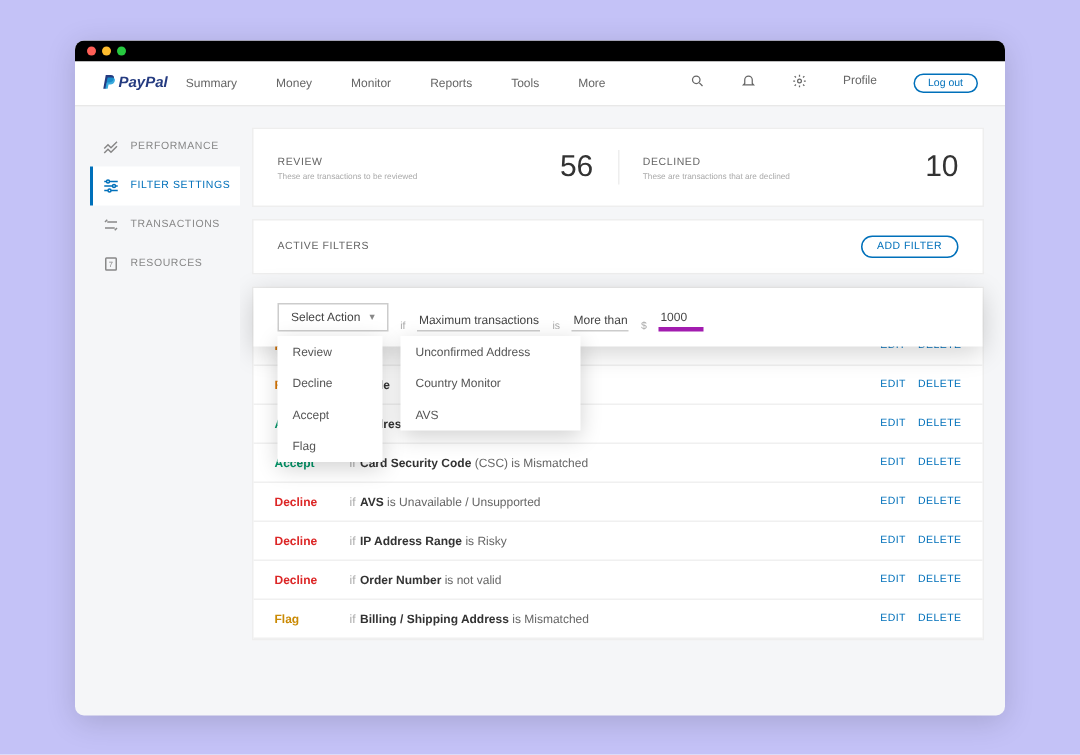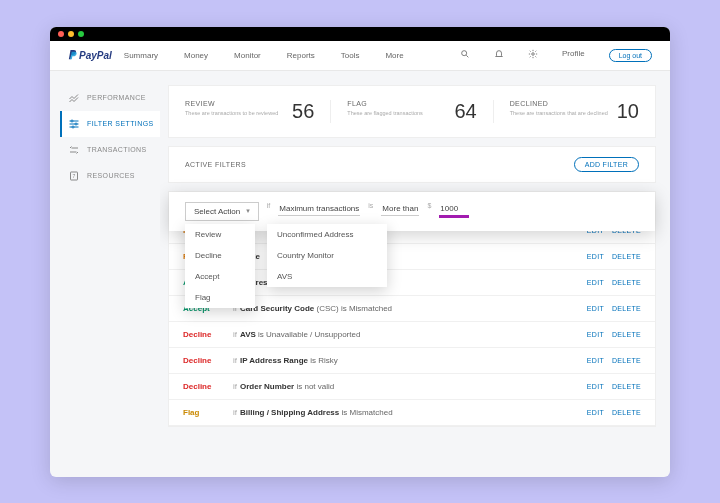--- a/index.html
+++ b/index.html
@@ -17,39 +17,39 @@
 .tools{margin-left:auto;display:flex;gap:24px;color:#666}
 .ticon{width:10px;height:10px;display:inline-flex;align-items:center;justify-content:center}
 .logout{border:1px solid #0070ba;color:#0070ba;border-radius:10px;padding:2px 9px;font-size:7px;cursor:pointer}
 .body{display:flex;height:calc(100% - 44px)}
 .sidebar{width:110px;padding:14px 0 0 10px}
 .sitem{display:flex;align-items:center;gap:7px;padding:7px 6px;font-size:7px;color:#888;letter-spacing:.4px;cursor:pointer;border-left:2px solid transparent;background:transparent}
 .sitem.active{background:#fff;color:#0070ba;border-left:2px solid #0070ba}
 .sicon{width:12px;height:12px;display:inline-flex;align-items:center;justify-content:center}
 .main{flex:1;padding:14px 14px 0 8px;overflow:hidden}
 .stats{background:#fff;display:flex;padding:14px 0;border:1px solid #eee}
-.stat{flex:1;padding:0 16px;border-right:1px solid #eee;display:flex;justify-content:space-between;align-items:flex-start}
+.stat{flex:1;padding:0 16px;border-right:1px solid #eee;display:flex;justify-content:space-between;align-items:flex-end}
 .stat:last-child{border-right:none}
 .stat-l{display:flex;flex-direction:column;gap:3px}
 .stat-title{font-size:7px;color:#666;letter-spacing:.4px}
 .stat-sub{font-size:5.5px;color:#aaa;line-height:1.3}
 .stat-num{font-size:20px;color:#333;font-weight:300}
 .filterbar{background:#fff;display:flex;align-items:center;justify-content:space-between;padding:10px 16px;margin-top:8px;border:1px solid #eee}
 .filterbar-title{font-size:7px;color:#666;letter-spacing:.4px}
 .addfilter{border:1px solid #0070ba;color:#0070ba;border-radius:10px;padding:3px 10px;font-size:7px;cursor:pointer;letter-spacing:.3px}
 .rules{background:#fff;margin-top:8px;border:1px solid #eee;position:relative}
 .rule{display:flex;align-items:center;padding:8px 14px;border-bottom:1px solid #f0f0f0;font-size:8px}
 .rule-act{width:50px;font-weight:600}
 .rule-act.review{color:#d97706}.rule-act.accept{color:#059669}.rule-act.decline{color:#dc2626}.rule-act.flag{color:#ca8a04}
 .rule-if{color:#aaa;margin-right:3px}
 .rule-cond{color:#666}
 .rule-cond b{color:#333;font-weight:600}
 .rule-actions{margin-left:auto;display:flex;gap:8px;font-size:7px;letter-spacing:.3px}
 .rule-actions span{color:#0070ba;cursor:pointer}
-.editor{position:absolute;top:0;left:0;right:0;background:#fff;box-shadow:0 4px 18px rgba(0,0,0,.18);padding:10px 16px;z-index:20;display:flex;align-items:flex-start;gap:8px;font-size:8px}
+.editor{position:absolute;top:0;left:0;right:0;background:#fff;box-shadow:0 4px 18px rgba(0,0,0,.18);padding:10px 16px;z-index:20;display:flex;align-items:flex-end;gap:8px;font-size:8px}
 .sel{border:1px solid #ccc;padding:4px 8px;display:flex;align-items:center;gap:6px;cursor:pointer;color:#444}
 .chev{font-size:7px;color:#888}
 .ed-if{color:#aaa;font-size:7px}
 .ed-field{color:#444;border-bottom:1px solid #ccc;padding:2px 1px}
 .ed-op{color:#444;border-bottom:1px solid #ccc;padding:2px 1px}
 .ed-val{color:#444;border-bottom:3px solid #a21caf;padding:2px 1px;min-width:30px}
 .ed-dollar{color:#aaa;font-size:7px}
 .dropdown{position:absolute;background:#fff;box-shadow:0 4px 14px rgba(0,0,0,.18);z-index:25;font-size:8px}
 .dd1{top:32px;left:16px;width:70px}
 .dd2{top:32px;left:98px;width:120px}
@@ -154,27 +154,20 @@
       <div class="stats">
         <div class="stat">
           <div class="stat-l">
             <div class="stat-title">REVIEW</div>
             <div class="stat-sub">These are transactions to be reviewed</div>
           </div>
           <div class="stat-num">56</div>
         </div>
         <div class="stat">
           <div class="stat-l">
-            <div class="stat-title">FLAG</div>
-            <div class="stat-sub">These are flagged transactions</div>
-          </div>
-          <div class="stat-num">64</div>
-        </div>
-        <div class="stat">
-          <div class="stat-l">
             <div class="stat-title">DECLINED</div>
             <div class="stat-sub">These are transactions that are declined</div>
           </div>
           <div class="stat-num">10</div>
         </div>
       </div>
 
       <div class="filterbar">
         <div class="filterbar-title">ACTIVE FILTERS</div>
         <div class="addfilter">ADD FILTER</div>

